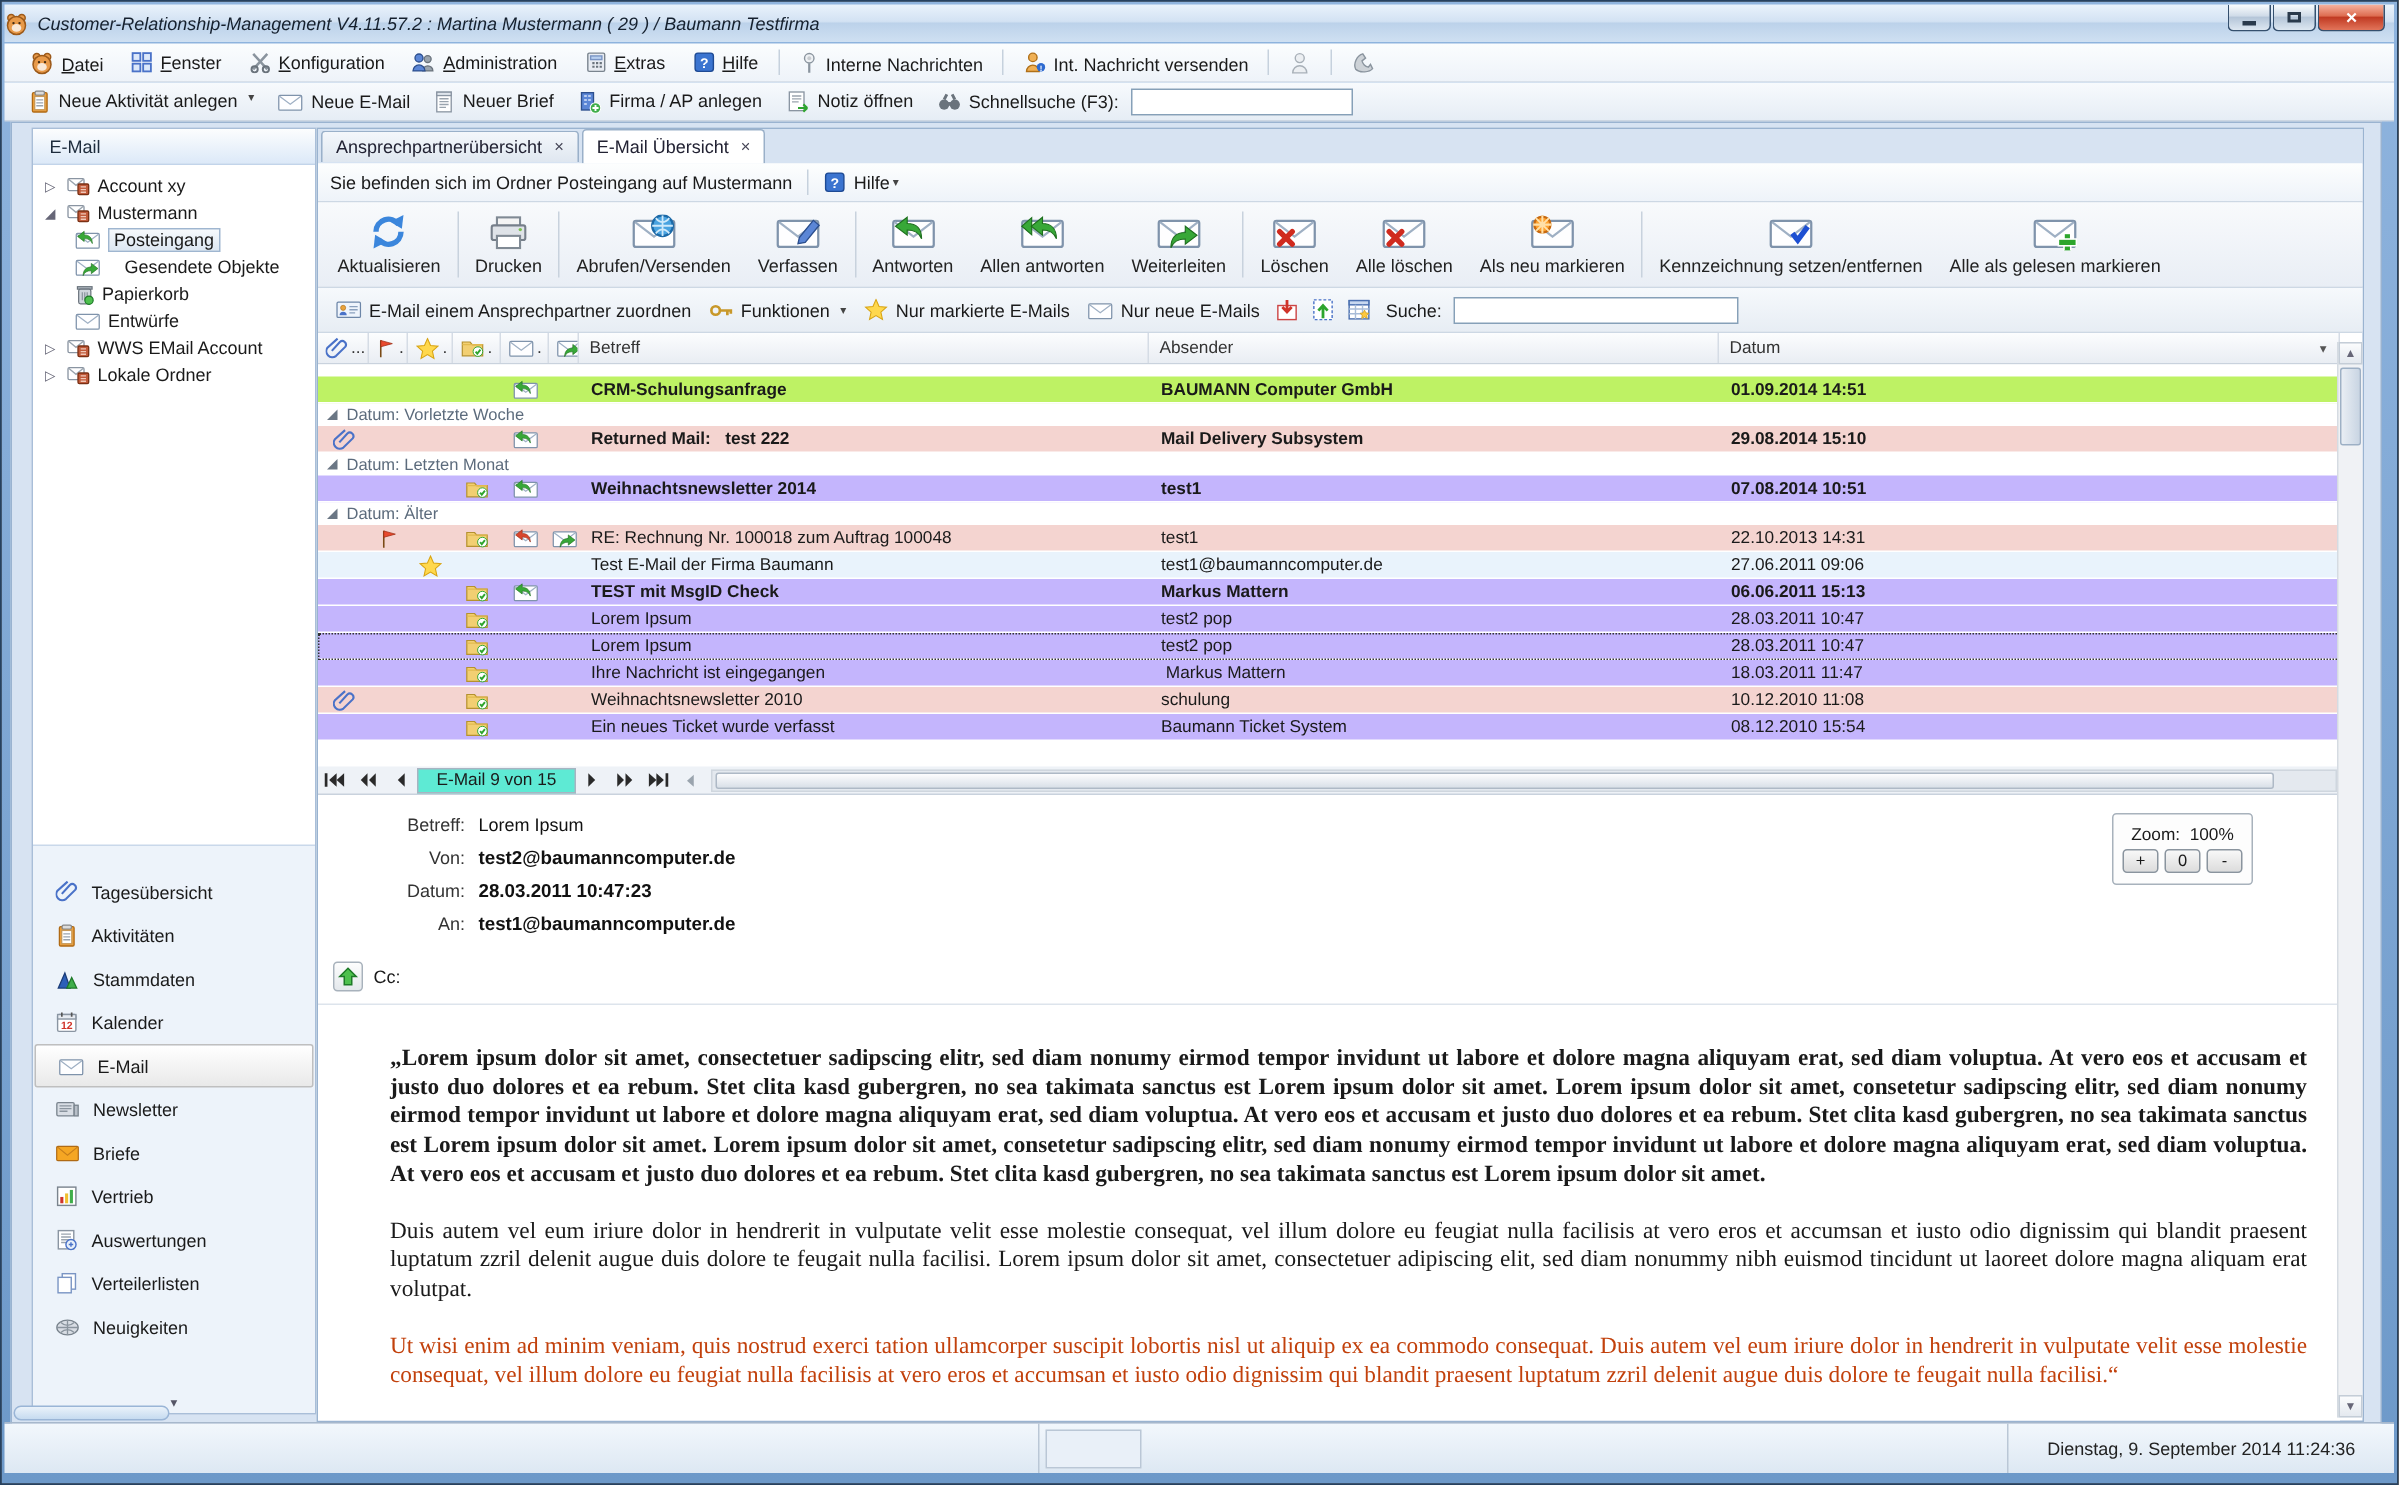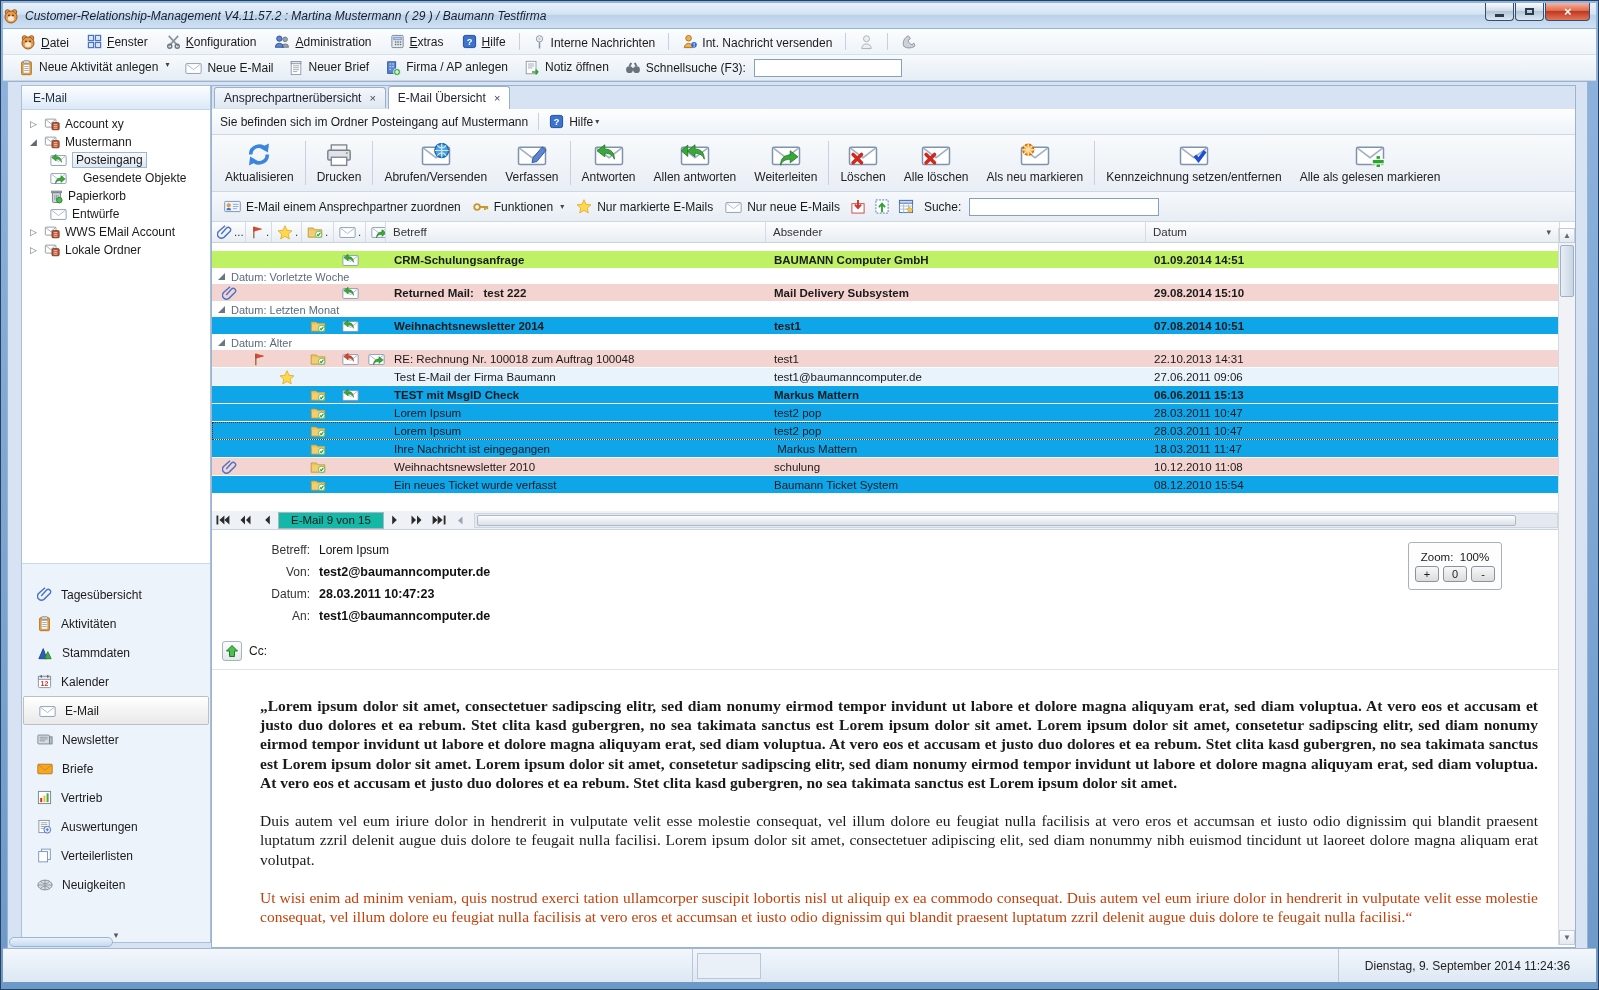--- a/index.html
+++ b/index.html
@@ -74,31 +74,31 @@
   .sortglyph{margin-left:auto;margin-right:8px;font-size:9px;color:#555;}
   .maillist{position:absolute;left:0;top:157px;width:1348px;height:268px;background:#fff;overflow:hidden;font-size:11.5px;}
   .mrow{display:grid;grid-template-columns:34px 26px 30px 32px 32px 20px 380px 380px 1fr;height:18px;
     border-bottom:1px solid #fff;align-items:center;}
   .mrow .c{display:flex;align-items:center;justify-content:center;height:18px;}
   .mrow .t{justify-content:flex-start;padding-left:8px;white-space:pre;overflow:hidden;}
   .mrow.bold{font-weight:bold;}
   .mrow.sel{outline:1px dotted #333;outline-offset:-1px;}
   .row-blue{background:#bef264;}
   .row-pink{background:#f4d4d0;}
-  .row-yellow{background:#0ea5e9;}
+  .row-yellow{background:#c4b5fd;}
   .row-light{background:#e9f3fc;}
   .grow{height:15px;display:flex;align-items:center;gap:6px;padding-left:6px;background:#fff;color:#5c6b7c;font-size:11px;}
   .gtri{width:0;height:0;border-left:7px solid transparent;border-bottom:7px solid #6a7684;}
   .sprow{height:8px;background:#fff;}
 
   
   .pager{position:absolute;left:0;top:425px;width:1348px;height:19px;background:#eef2f7;border-bottom:1px solid #c9d2dd;
     display:flex;align-items:center;font-size:11.5px;}
   .pbtn{width:22px;height:17px;display:flex;align-items:center;justify-content:center;}
-  .pagelabel{background:#14b8a6;border:1px solid #a8b4c2;height:17px;display:flex;align-items:center;padding:0 12px;}
+  .pagelabel{background:#5eead4;border:1px solid #a8b4c2;height:17px;display:flex;align-items:center;padding:0 12px;}
   .htrack{flex:1;height:15px;margin:0 2px;background:#e4e9ef;border:1px solid #cfd6de;position:relative;}
   .hthumb{position:absolute;left:2px;top:1px;bottom:1px;width:96%;background:linear-gradient(#fdfdfe,#d9e0e8);border:1px solid #aeb9c6;border-radius:2px;}
 
   
   .detail{position:absolute;left:0;top:444px;width:1348px;height:139px;background:#fff;font-size:12px;}
   .drow{display:flex;align-items:center;height:22px;}
   .dlabel{width:58px;text-align:right;color:#333;flex:none;margin-left:40px;}
   .dvalue{padding-left:9px;color:#111;}
   .dvalue.b{font-weight:bold;font-size:12.5px;}
   .ccrow{display:flex;align-items:center;gap:7px;margin-top:14px;padding-left:10px;}

